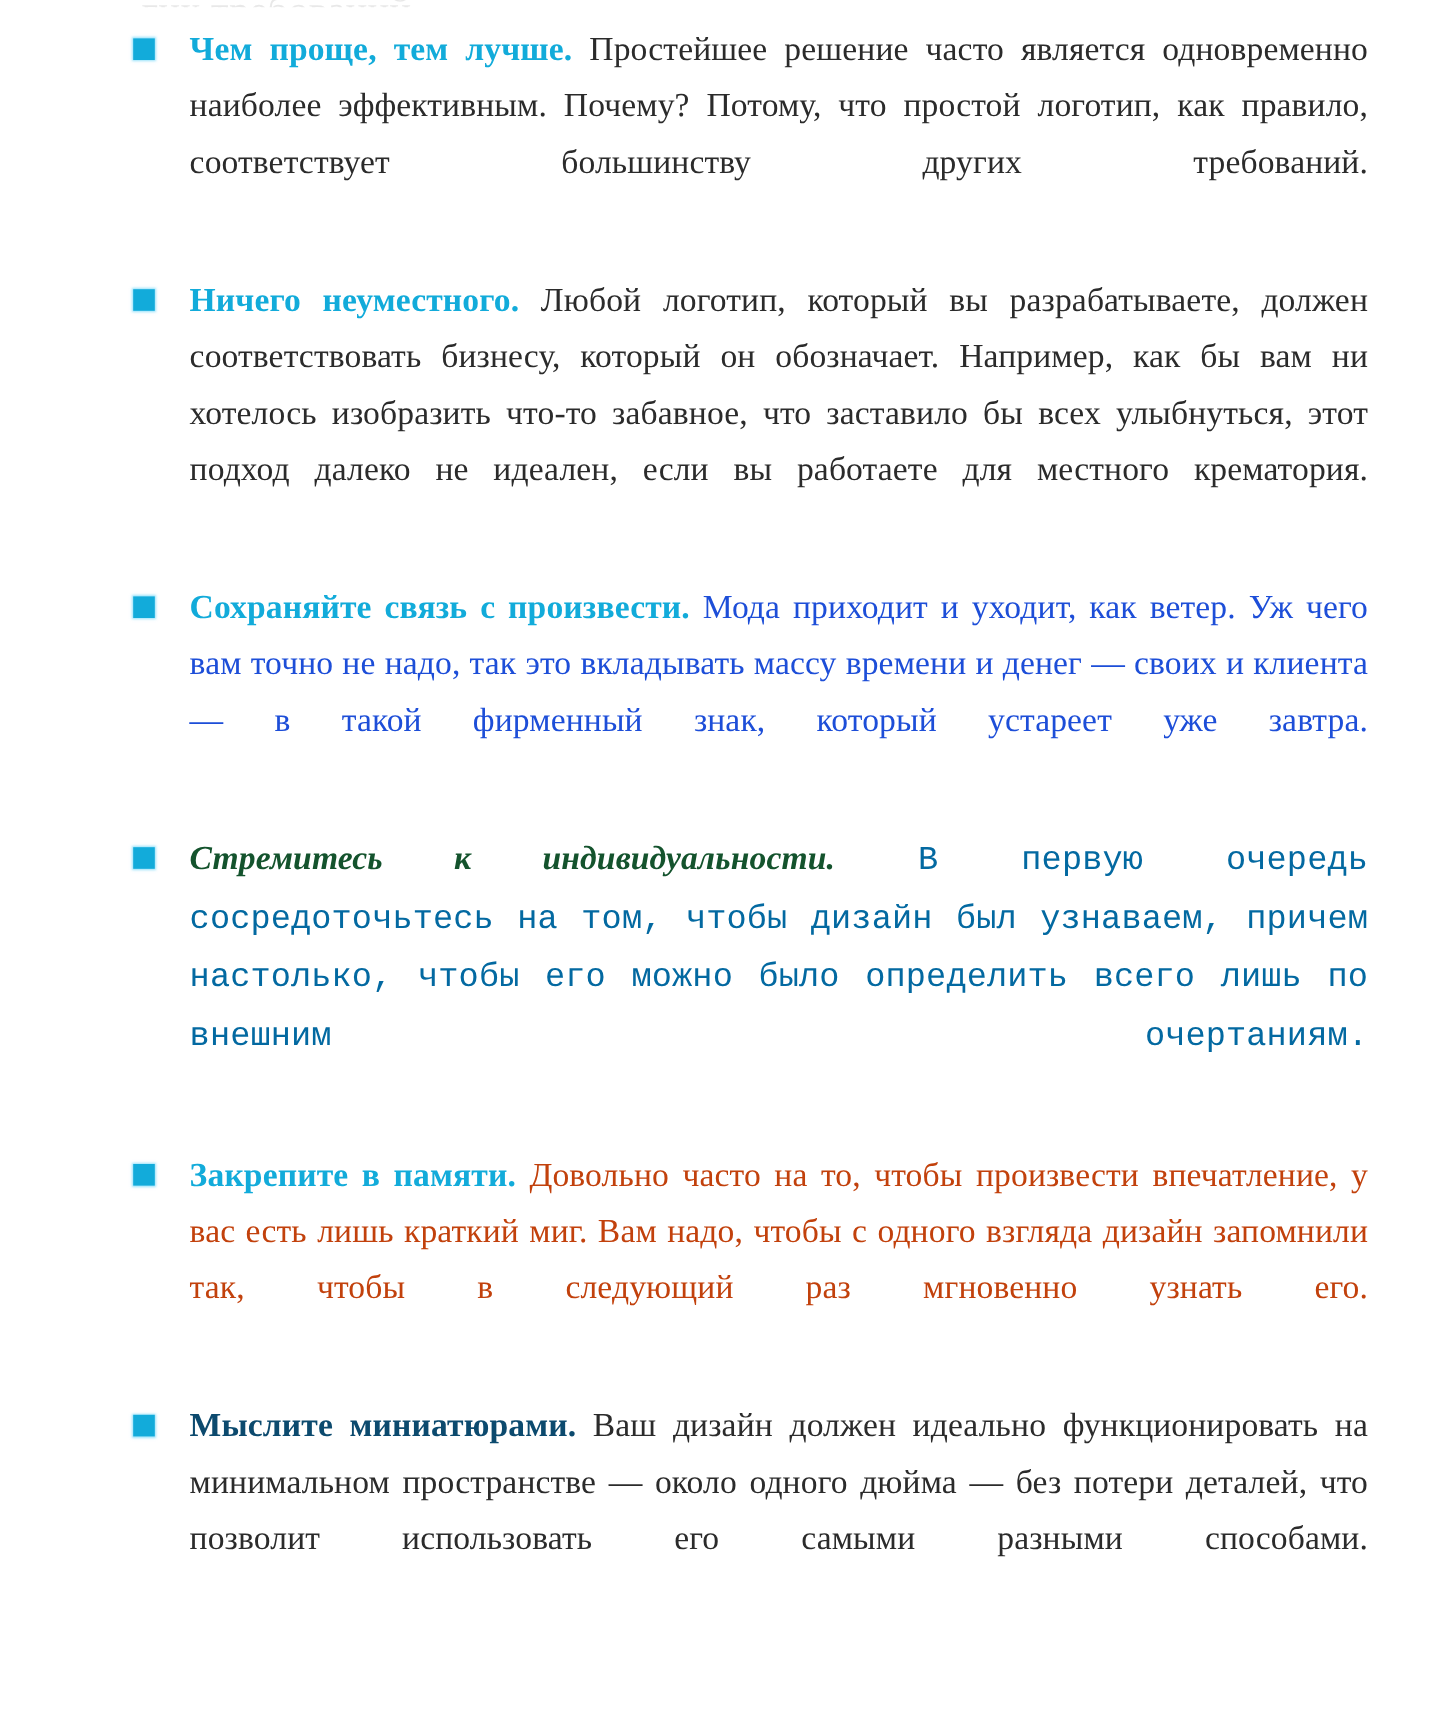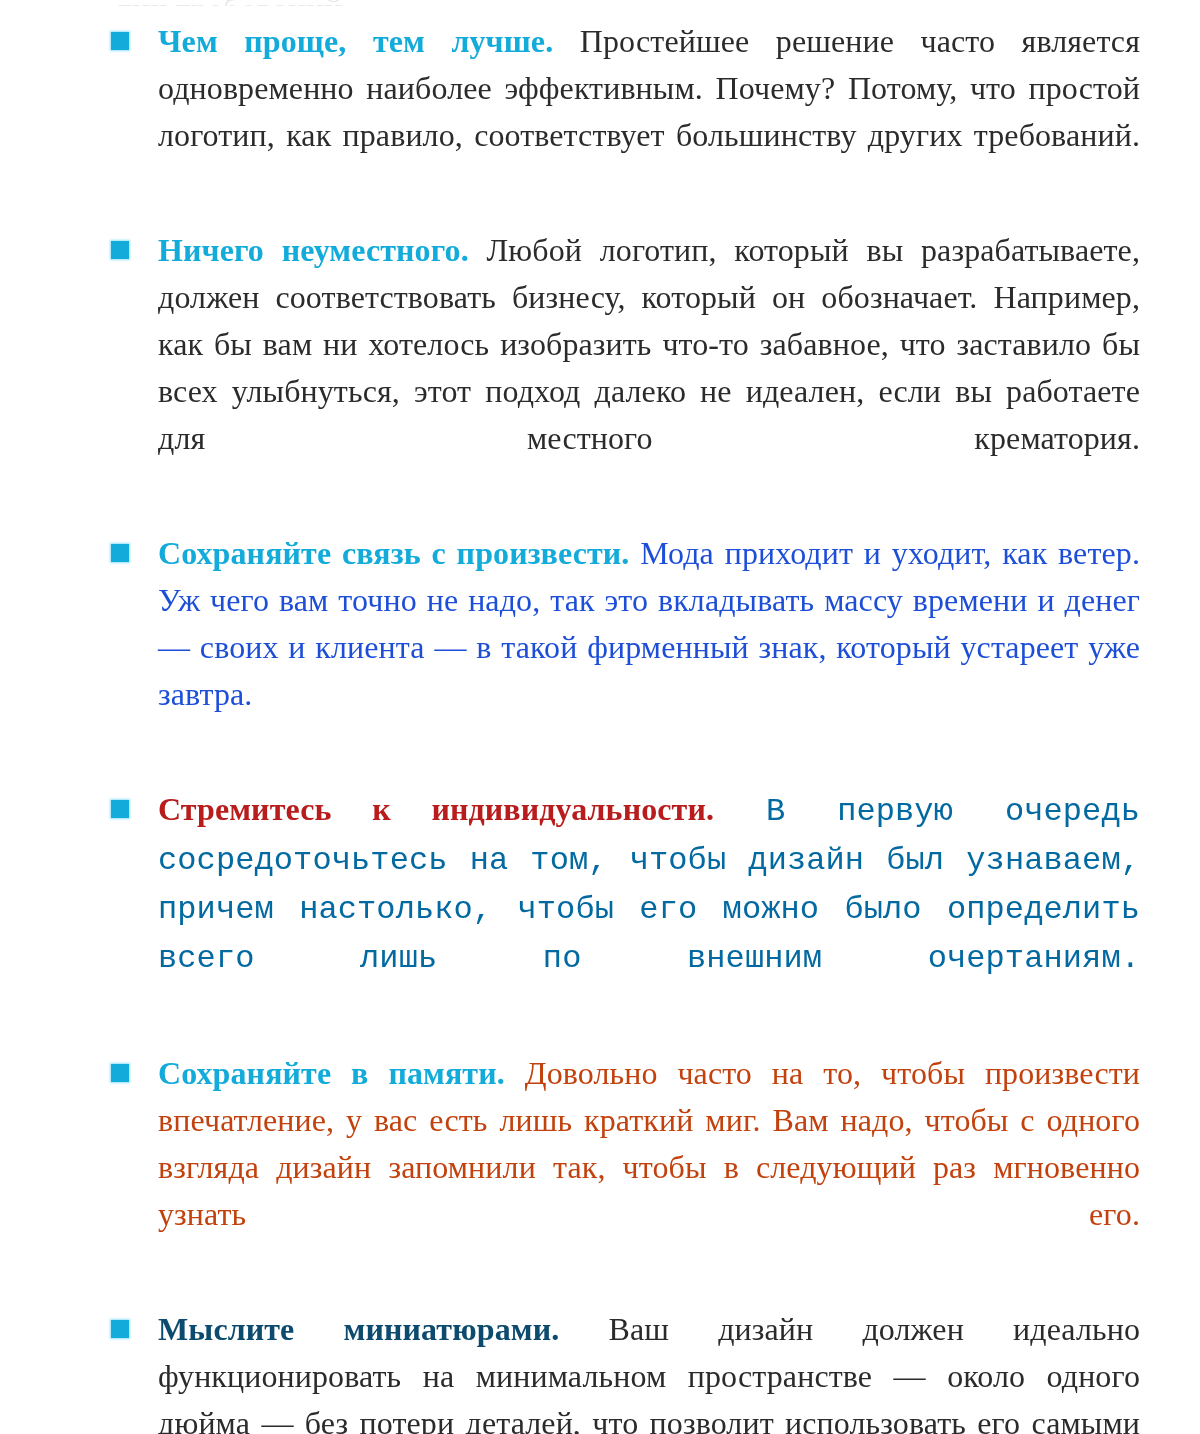--- a/index.html
+++ b/index.html
@@ -60,21 +60,21 @@
     left: 71px;
     top: 14px;
     width: 18px;
     height: 18px;
     background: #12ABDA;
     box-shadow: 0 0 2px 1px rgba(64, 200, 245, 0.55);
   }
 
   .principle-text {
     margin: 0;
-    font-size: 32px;
+    font-size: 28px;
     line-height: 47px;
     text-align: justify;
     text-justify: inter-word;
     letter-spacing: 0.1px;
     color: #2b2b2b;
     -webkit-hyphens: manual;
     hyphens: manual;
   }
 
   .principle-heading {
@@ -111,26 +111,26 @@
     <p class="principle-text"><span class="principle-heading" style="color: rgb(18, 171, 218);">Ничего неуместного.</span><span class="principle-body" style="color: rgb(43, 43, 43);"> Любой логотип, который вы разрабатываете, должен соответствовать бизнесу, который он обозначает. Например, как бы вам ни хотелось изобразить что-то забавное, что заставило бы всех улыбнуться, этот подход далеко не идеален, если вы работаете для местного крематория.</span></p>
   </li>
 
   <li class="principle-item">
     <span class="bullet-square" style="background: rgb(18, 171, 218);"></span>
     <p class="principle-text"><span class="principle-heading" style="color: rgb(18, 171, 218);">Сохраняйте связь с произвести.</span><span class="principle-body" style="color: #1d4ed8;"> Мода приходит и уходит, как ветер. Уж чего вам точно не надо, так это вкладывать массу времени и денег — своих и клиента — в такой фирменный знак, который устареет уже завтра.</span></p>
   </li>
 
   <li class="principle-item">
     <span class="bullet-square" style="background: rgb(18, 171, 218);"></span>
-    <p class="principle-text"><span class="principle-heading" style="color: #b91c1c;">Стремитесь к индивидуальности.</span><span class="principle-body" style="color: #0369a1; font-family: Liberation Mono, monospace;"> В первую очередь сосредоточьтесь на том, чтобы дизайн был узнаваем, причем настолько, чтобы его можно было определить всего лишь по внешним очертаниям.</span></p>
+    <p class="principle-text"><span class="principle-heading" style="color: #14532d; font-style: italic;">Стремитесь к индивидуальности.</span><span class="principle-body" style="color: #0369a1; font-family: Liberation Mono, monospace;"> В первую очередь сосредоточьтесь на том, чтобы дизайн был узнаваем, причем настолько, чтобы его можно было определить всего лишь по внешним очертаниям.</span></p>
   </li>
 
   <li class="principle-item">
     <span class="bullet-square" style="background: rgb(18, 171, 218);"></span>
-    <p class="principle-text"><span class="principle-heading" style="color: rgb(18, 171, 218);">Сохраняйте в памяти.</span><span class="principle-body" style="color: #c2410c;"> Довольно часто на то, чтобы произвести впечатление, у вас есть лишь краткий миг. Вам надо, чтобы с одного взгляда дизайн запомнили так, чтобы в следующий раз мгновенно узнать его.</span></p>
+    <p class="principle-text"><span class="principle-heading" style="color: rgb(18, 171, 218);">Закрепите в памяти.</span><span class="principle-body" style="color: #c2410c;"> Довольно часто на то, чтобы произвести впечатление, у вас есть лишь краткий миг. Вам надо, чтобы с одного взгляда дизайн запомнили так, чтобы в следующий раз мгновенно узнать его.</span></p>
   </li>
 
   <li class="principle-item">
     <span class="bullet-square" style="background: rgb(18, 171, 218);"></span>
     <p class="principle-text"><span class="principle-heading" style="color: #0c4a6e;">Мыслите миниатюрами.</span><span class="principle-body" style="color: rgb(43, 43, 43);"> Ваш дизайн должен идеально функционировать на минимальном пространстве — около одного дюйма — без потери деталей, что позволит использовать его самыми разными способами.</span></p>
   </li>
 
 </ul>
 
 </body></html>

